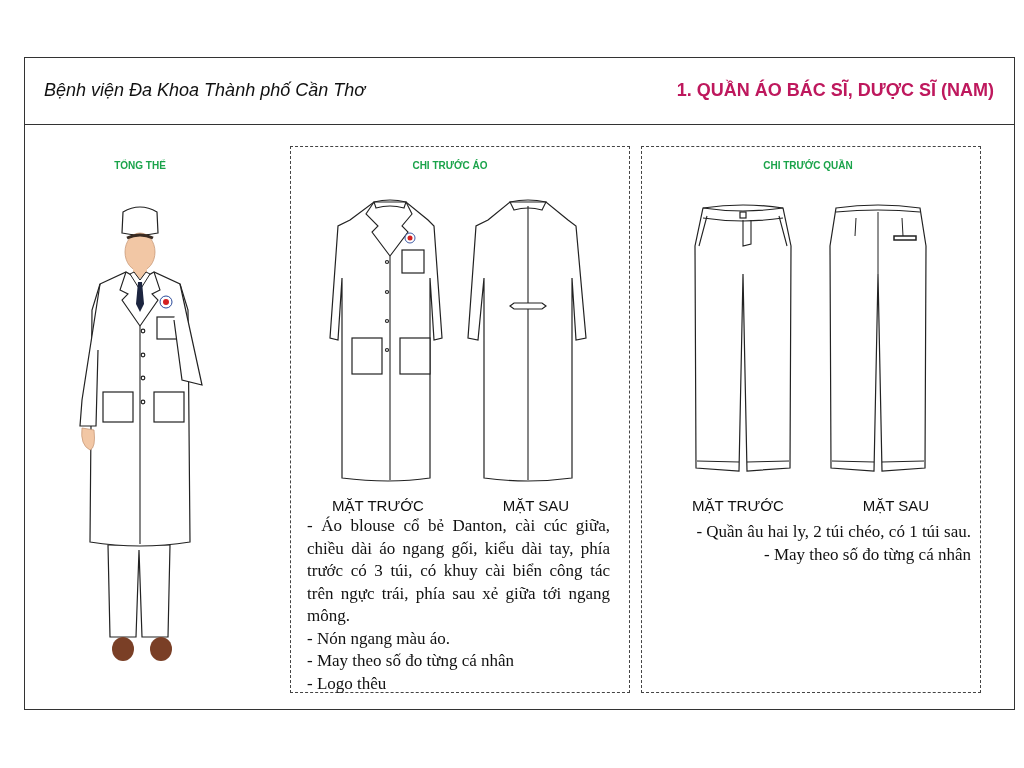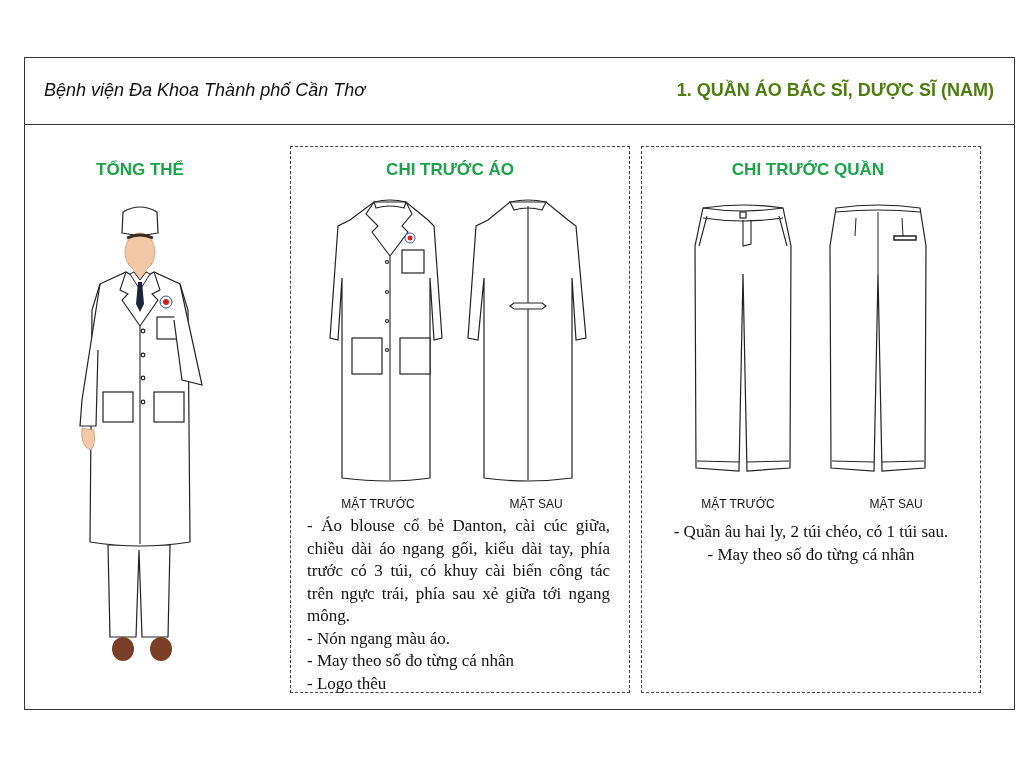--- a/index.html
+++ b/index.html
@@ -1,23 +1,23 @@
 <!DOCTYPE html>
 <html><head>
 <meta charset="utf-8">
 <style>
   html, body { margin:0; padding:0; background:#ffffff; }
   body { width:1024px; height:768px; position:relative; overflow:hidden; font-family:"Liberation Sans", sans-serif; }
   .sheet { position:absolute; left:24px; top:57px; width:991px; height:653px; border:1.5px solid #333; box-sizing:border-box; }
   .header { position:absolute; left:0; top:0; width:100%; height:67px; border-bottom:1.5px solid #333; box-sizing:border-box; }
   .hospital { position:absolute; left:19px; top:22px; font-size:18px; font-style:italic; color:#111; font-family:"Liberation Sans", sans-serif; }
-  .doc-title { position:absolute; right:20px; top:22px; font-size:18px; font-weight:bold; color:#4d7c0f; font-family:"Liberation Sans", sans-serif; }
-  .sec-title { position:absolute; font-size:17px; font-weight:bold; color:#1aa34a; font-family:"Liberation Sans", sans-serif; text-align:center; }
+  .doc-title { position:absolute; right:20px; top:22px; font-size:18px; font-weight:bold; color:#be185d; font-family:"Liberation Sans", sans-serif; }
+  .sec-title { position:absolute; font-size:10px; font-weight:bold; color:#1aa34a; font-family:"Liberation Sans", sans-serif; text-align:center; }
   .dashed { position:absolute; border:1.5px dashed #444; box-sizing:border-box; }
-  .view-label { position:absolute; font-size:12px; color:#111; font-family:"Liberation Sans", sans-serif; text-align:center; }
+  .view-label { position:absolute; font-size:15px; color:#111; font-family:"Liberation Sans", sans-serif; text-align:center; }
   .desc { position:absolute; font-family:Liberation Serif, serif; font-size:17px; line-height:22.5px; color:#111; text-align:justify; }
   .desc p { margin:0; }
   svg { position:absolute; overflow:visible; }
   .ln { fill:#fff; stroke:#222; stroke-width:1.2; }
   .ln2 { fill:none; stroke:#222; stroke-width:1.1; }
 </style>
 </head>
 <body>
 
 <div class="sheet">
@@ -121,16 +121,16 @@
 <div class="view-label" style="left:476px; top:497px; width:120px;">MẶT SAU</div>
 <div class="view-label" style="left:678px; top:497px; width:120px;">MẶT TRƯỚC</div>
 <div class="view-label" style="left:836px; top:497px; width:120px;">MẶT SAU</div>
 
 <div class="desc" style="left:307px; top:515px; width:303px;">
   <p>- Áo blouse cổ bẻ Danton, cài cúc giữa, chiều dài áo ngang gối, kiểu dài tay, phía trước có 3 túi, có khuy cài biển công tác trên ngực trái, phía sau xẻ giữa tới ngang mông.</p>
   <p>- Nón ngang màu áo.</p>
   <p>- May theo số đo từng cá nhân</p>
   <p>- Logo thêu</p>
 </div>
-<div class="desc" style="left:651px; top:521px; width:320px; text-align:center;">
+<div class="desc" style="left:651px; top:521px; width:320px; text-align:right;">
   <p>- Quần âu hai ly, 2 túi chéo, có 1 túi sau.</p>
   <p>- May theo số đo từng cá nhân</p>
 </div>
 
 </body></html>

